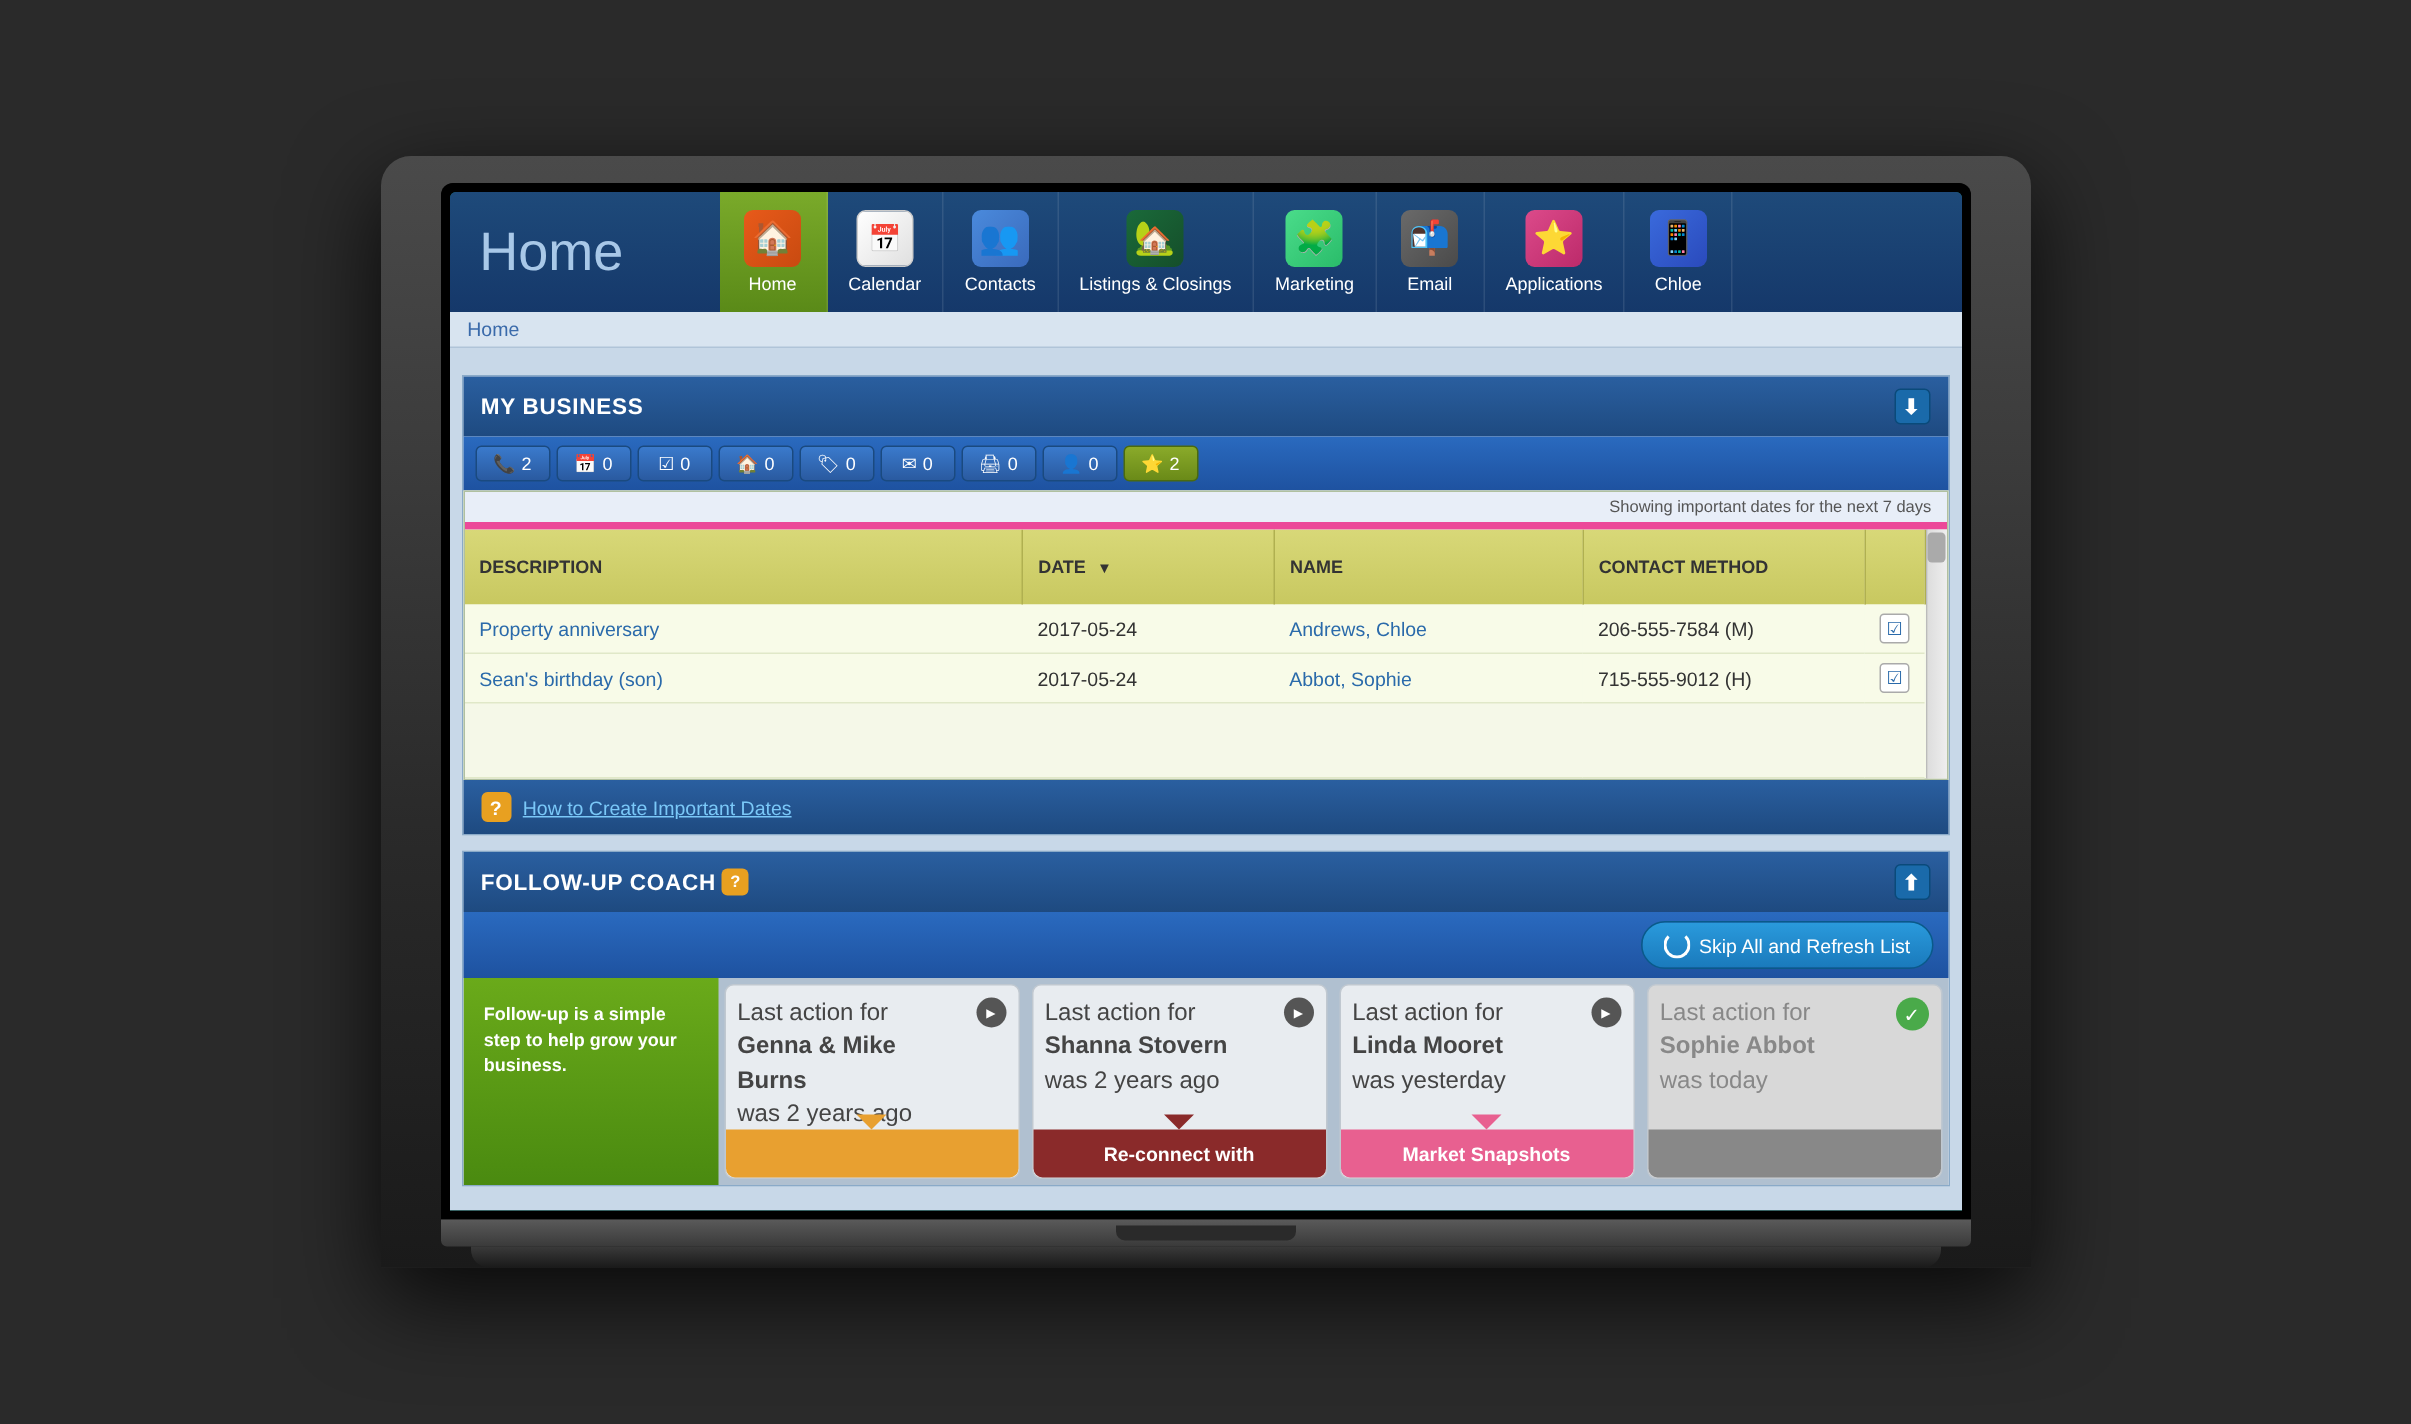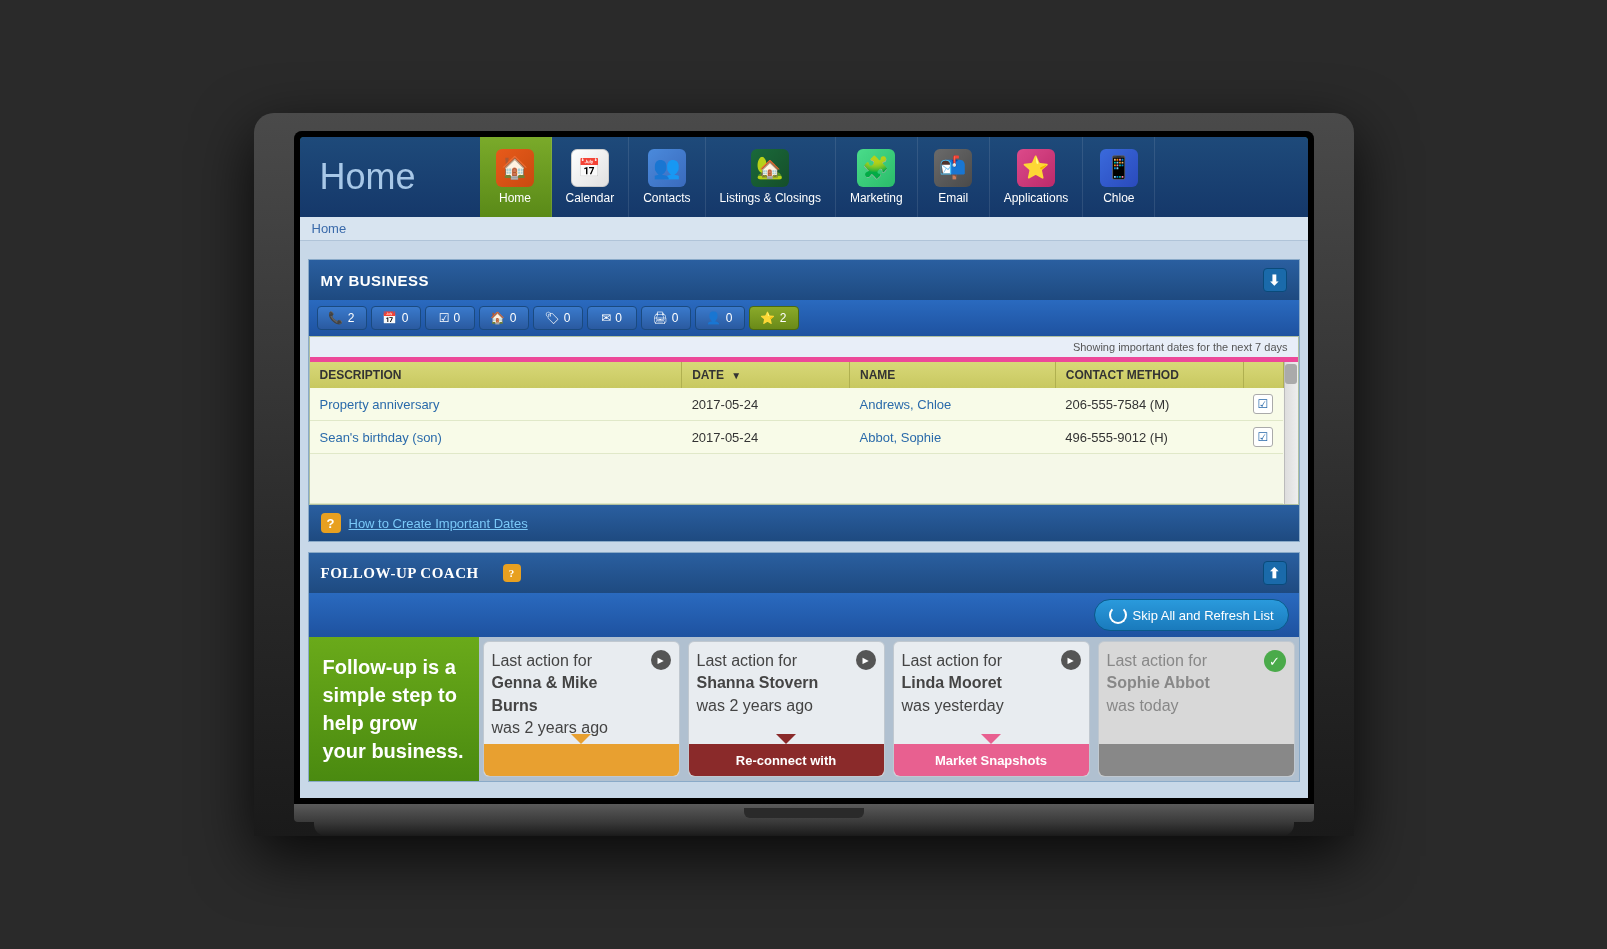--- a/index.html
+++ b/index.html
@@ -196,21 +196,21 @@
       width: 100%;
       border-collapse: collapse;
       font-size: 13px;
     }
 
     .data-table thead tr {
       background: linear-gradient(180deg, #d8d878 0%, #c8c860 100%);
     }
 
     .data-table thead th {
-      padding: 6px 10px;
+      padding: 18px 10px;
       text-align: left;
       font-weight: bold;
       color: #333;
       font-size: 12px;
       border-right: 1px solid #b0b050;
     }
 
     .data-table tbody tr {
       background: #f8fbe8;
       border-bottom: 1px solid #e0e8c8;
@@ -323,21 +323,21 @@
       background: #b0c0d0;
       padding: 0;
       overflow: hidden;
     }
 
     .promo-card {
       background: linear-gradient(180deg, #6aaa1a 0%, #4a8a10 100%);
       flex: 0 0 170px;
       padding: 16px 14px;
       color: #fff;
-      font-size: 20px;
+      font-size: 12px;
       font-weight: bold;
       line-height: 1.4;
       display: flex;
       align-items: flex-start;
     }
 
     .contact-card {
       flex: 1;
       background: #e8ecf0;
       border: 1px solid #c0c8d0;
@@ -602,21 +602,21 @@
                         <td>Andrews, Chloe</td>
                         <td class="plain">206-555-7584 (M)</td>
                         <td class="action-cell">
                           <div class="action-icon">☑</div>
                         </td>
                       </tr>
                       <tr>
                         <td>Sean's birthday (son)</td>
                         <td class="plain">2017-05-24</td>
                         <td>Abbot, Sophie</td>
-                        <td class="plain">496-555-9012 (H)</td>
+                        <td class="plain">715-555-9012 (H)</td>
                         <td class="action-cell">
                           <div class="action-icon">☑</div>
                         </td>
                       </tr>
                       <tr class="empty-row">
                         <td colspan="5"></td>
                       </tr>
                     </tbody>
                   </table>
                 </div>
@@ -631,21 +631,21 @@
               <span class="help-link">How to Create Important Dates</span>
             </div>
 
           </div>
         </div>
 
         <div class="section">
           <div class="section-wrapper">
 
             <div class="section-header">
-              <div style="display:flex; align-items:center; gap:24px;font-family:Liberation Serif, serif;">
+              <div style="display:flex; align-items:center; gap:4px;">
                 <span>FOLLOW-UP COACH</span>
                 <div class="help-icon" style="width:18px;height:18px;font-size:11px;">?</div>
               </div>
               <div class="section-btn">⬆</div>
             </div>
 
             <div class="followup-toolbar">
               <button class="refresh-btn">
                 <div class="refresh-icon"></div>
                 <span>Skip All and Refresh List</span>

